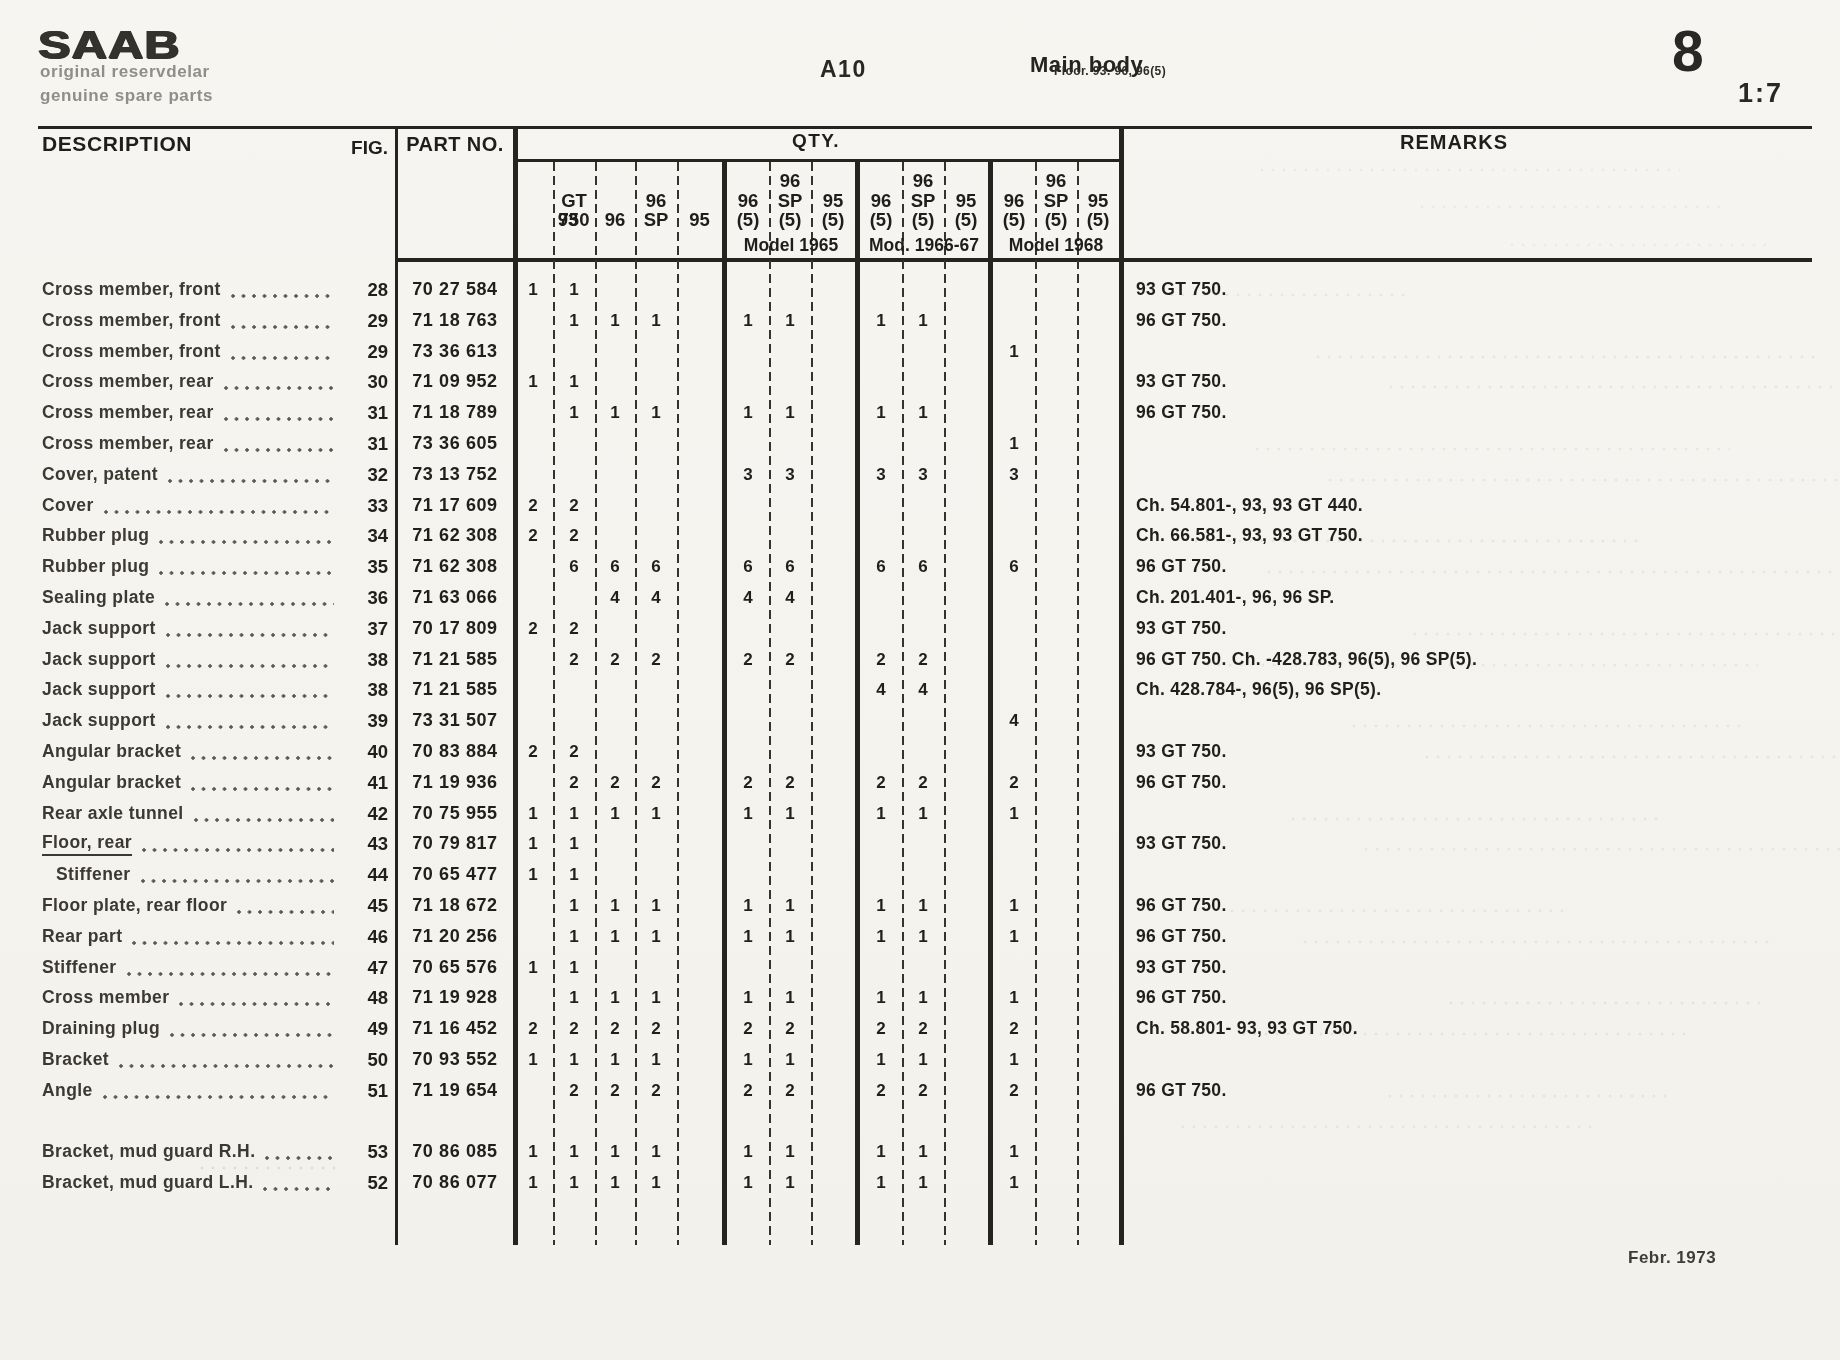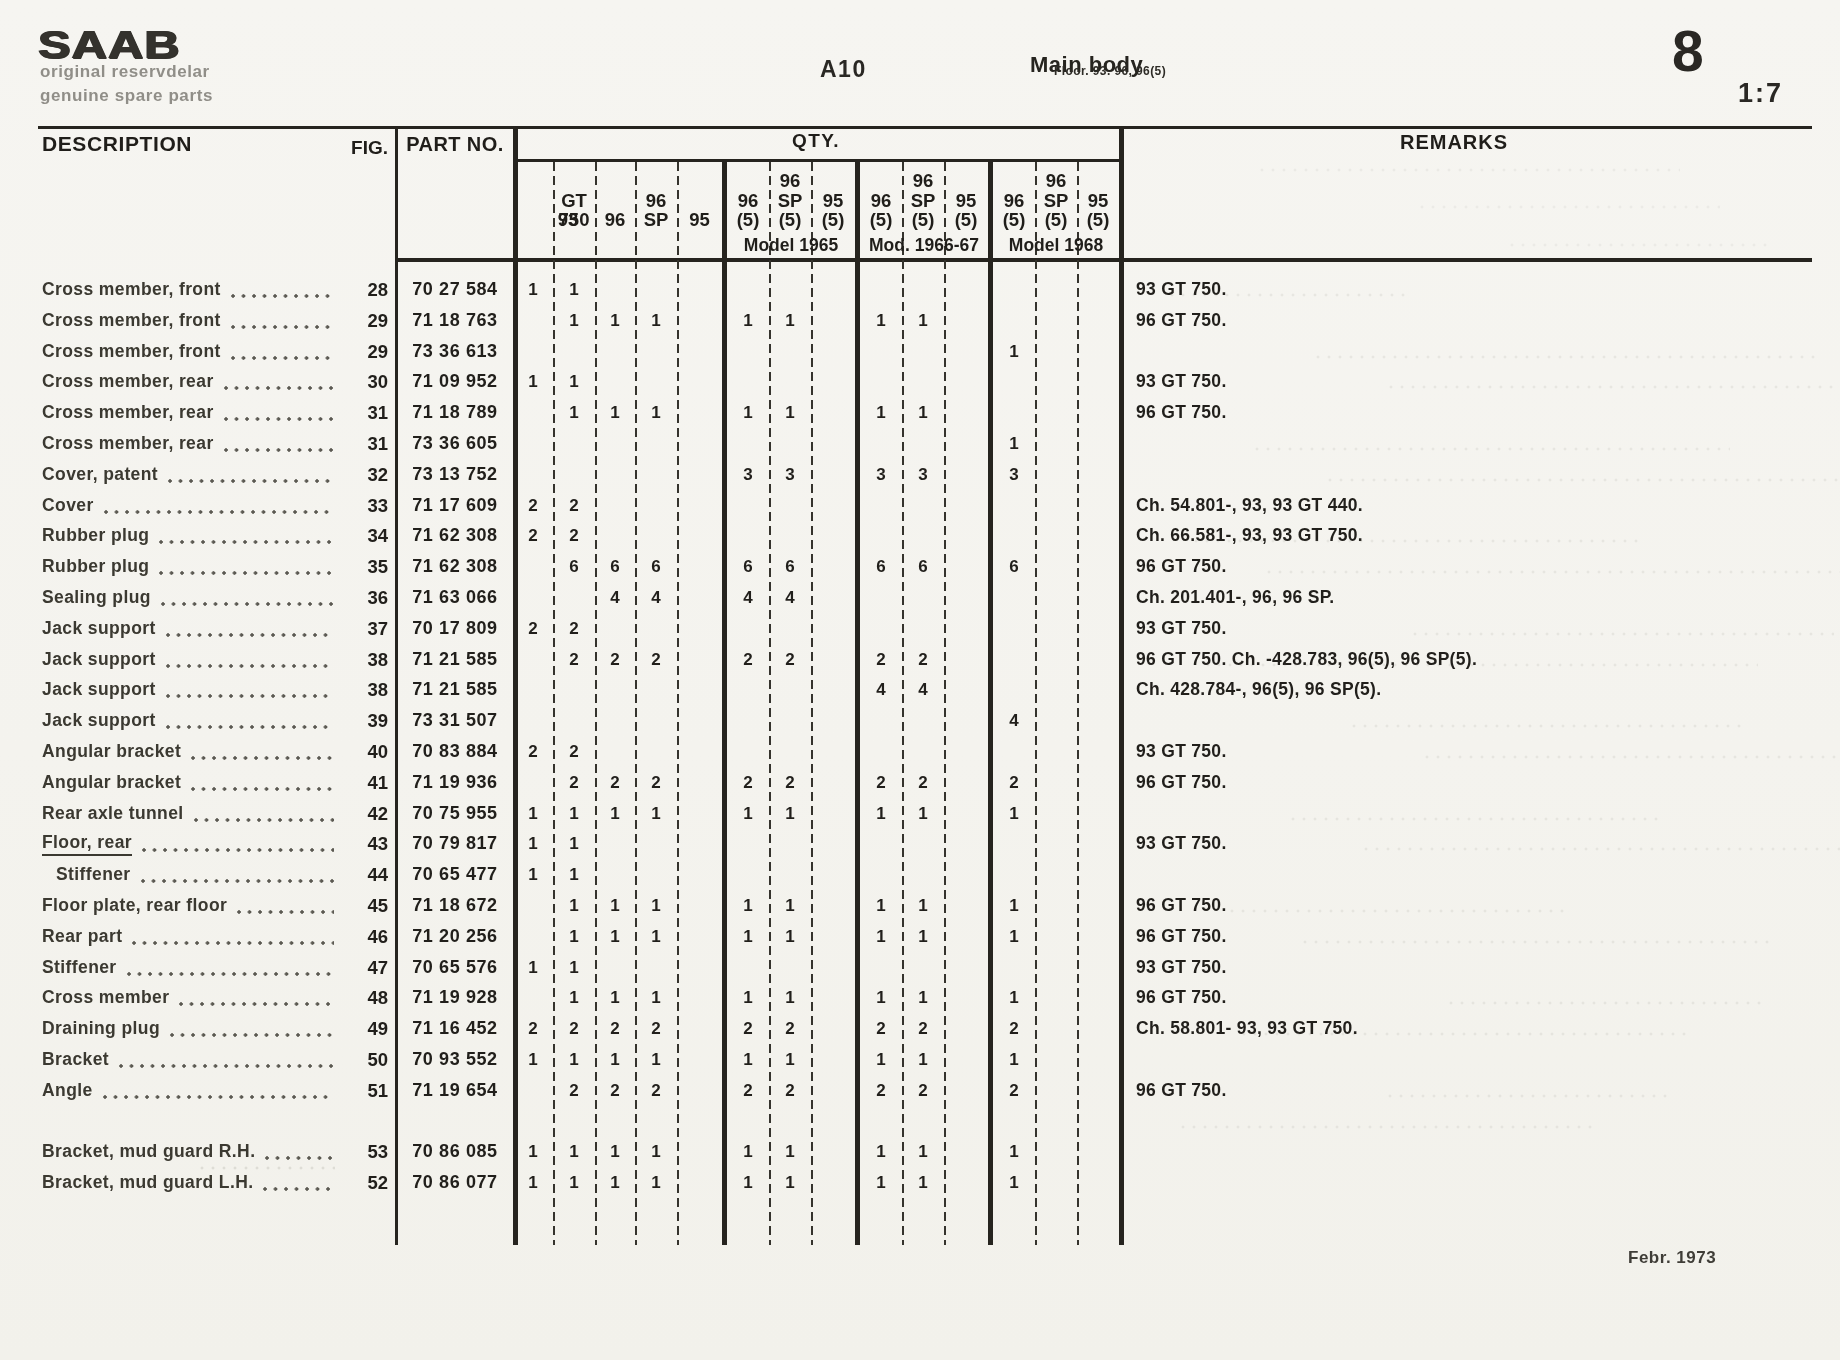--- a/index.html
+++ b/index.html
@@ -280,21 +280,21 @@
       <div class="cell qty-cell" style="left: 727px; width: 42px;">6</div>
       <div class="cell qty-cell" style="left: 769px; width: 42px;">6</div>
       <div class="cell qty-cell" style="left: 860px; width: 42px;">6</div>
       <div class="cell qty-cell" style="left: 902px; width: 42px;">6</div>
       <div class="cell qty-cell" style="left: 993px; width: 42px;">6</div>
       <div class="cell rem-cell">96 GT 750.</div>
     </div>
     <div class="ghost" style="left: 1267px; top: 570px; width: 579px;"></div>
     <div class="row" style="top: 582px;">
       <div class="cell desc-cell">
-        <span class="desc-text">Sealing plug</span>
+        <span class="desc-text">Sealing plate</span>
         <span class="leader"></span>
       </div>
       <div class="cell fig-cell">36</div>
       <div class="cell part-cell">71 63 066</div>
       <div class="cell qty-cell" style="left: 595px; width: 40px;">4</div>
       <div class="cell qty-cell" style="left: 635px; width: 42px;">4</div>
       <div class="cell qty-cell" style="left: 727px; width: 42px;">4</div>
       <div class="cell qty-cell" style="left: 769px; width: 42px;">4</div>
       <div class="cell rem-cell">Ch. 201.401-, 96, 96 SP.</div>
     </div>

